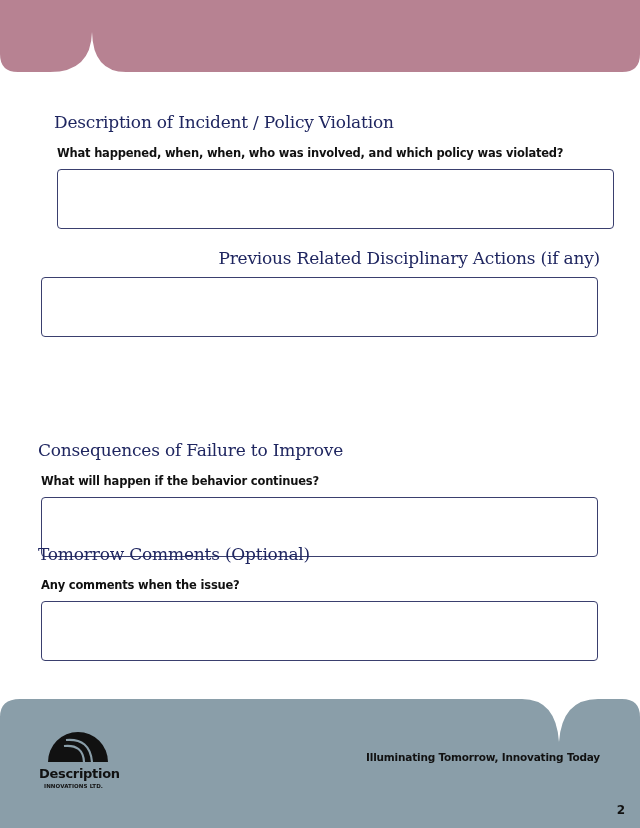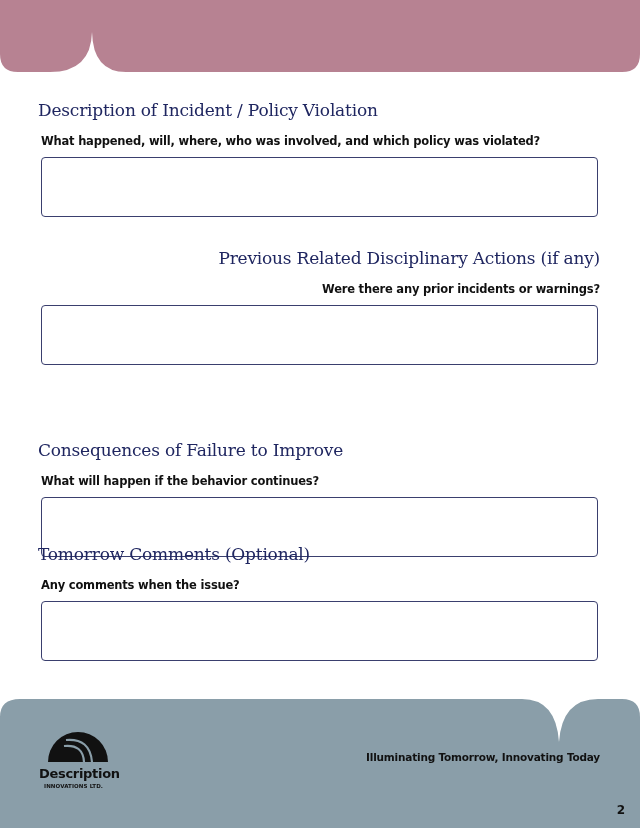--- a/index.html
+++ b/index.html
@@ -16,29 +16,28 @@
     .tagline { position: absolute; right: 40px; top: 751px; font-family: "DejaVu Sans", sans-serif; font-weight: bold; color: #111; font-size: 10.5px; letter-spacing: -0.2px; }
     .page-num { position: absolute; right: 15px; top: 803px; font-family: "DejaVu Sans", sans-serif; font-weight: bold; color: #111; font-size: 12px; }
   </style>
 </head>
 <body>
 
 <svg class="header-band" viewBox="0 0 640 72" xmlns="http://www.w3.org/2000/svg">
   <path fill="#b78292" d="M0,0 H640 V54 Q640,72 622,72 H126 Q93,72 92,32 Q91,72 50,72 H18 Q0,72 0,54 Z"></path>
 </svg>
 
-<div class="section" style="top:100px;">
+<div class="section" style="top:112px;margin-left:16px;">
   <h2 class="section-title">Description of Incident / Policy Violation</h2>
-  <div class="section-question">What happened, will, where, who was involved, and which policy was violated?</div>
+  <div class="section-question">What happened, when, when, who was involved, and which policy was violated?</div>
   <div class="answer-box"></div>
 </div>
 
 <div class="section" style="top:248px;text-align:right;">
   <h2 class="section-title">Previous Related Disciplinary Actions (if any)</h2>
-  <div class="section-question">Were there any prior incidents or warnings?</div>
   <div class="answer-box"></div>
 </div>
 
 <div class="section" style="top:396px;margin-top:44px;">
   <h2 class="section-title">Consequences of Failure to Improve</h2>
   <div class="section-question">What will happen if the behavior continues?</div>
   <div class="answer-box"></div>
 </div>
 
 <div class="section" style="top:544px;">

